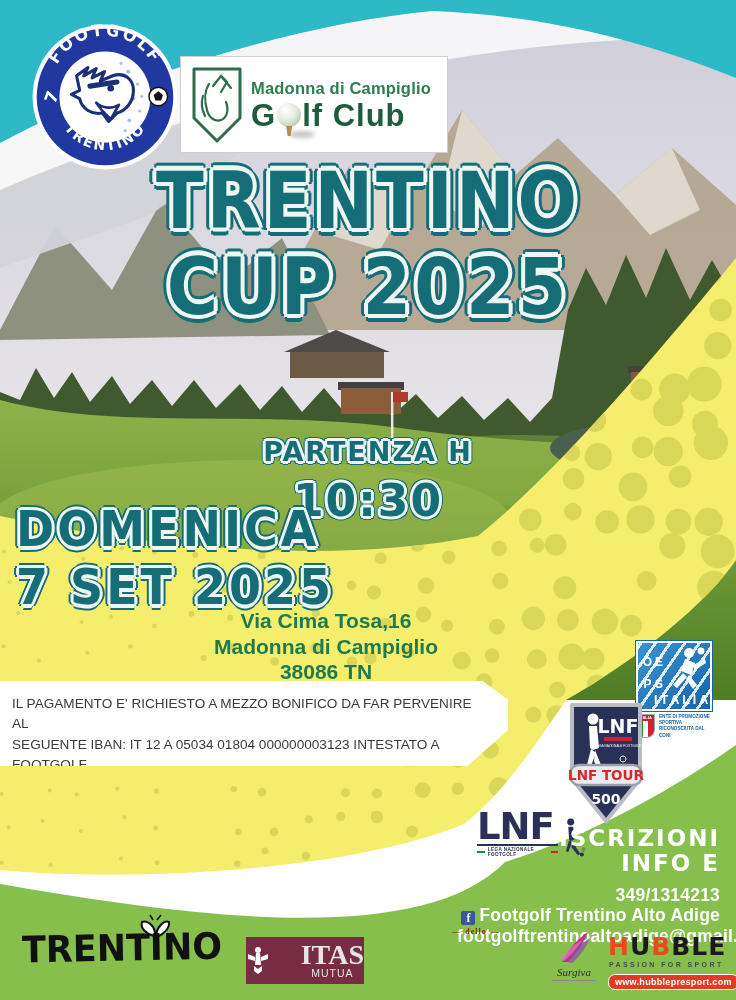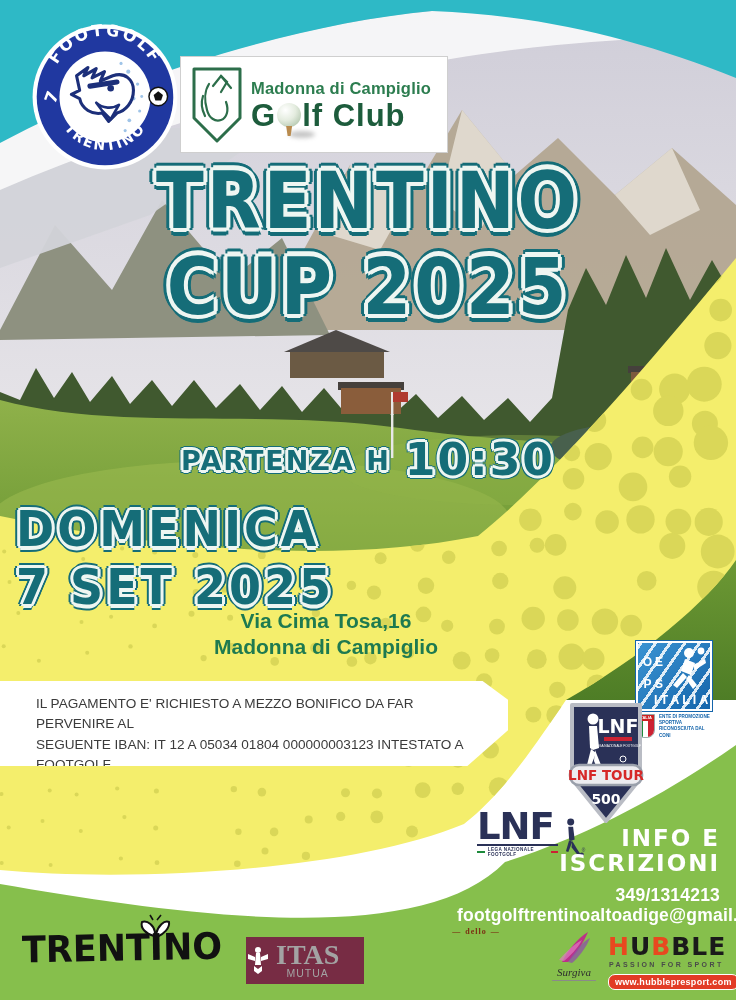--- a/index.html
+++ b/index.html
@@ -25,32 +25,32 @@
   .vsml{font-size:27px;letter-spacing:2px;
      text-shadow:-2px -2px 0 #eef6f2,2px -2px 0 #eef6f2,-2px 2px 0 #eef6f2,2px 2px 0 #eef6f2,
                  -3px 0 0 #eef6f2,3px 0 0 #eef6f2,0 -3px 0 #eef6f2,0 3px 0 #eef6f2,
                  -4px 0 0 #156d78,4px 0 0 #156d78,0 -4px 0 #156d78,0 4px 0 #156d78,
                  -3px -3px 0 #156d78,3px 3px 0 #156d78,-3px 3px 0 #156d78,3px -3px 0 #156d78;}
   .vtime{font-size:44px;}
 
   .title-wrap{left:0;top:166px;width:736px;text-align:center;}
   .title-wrap .line2{margin-top:16px;}
 
-  .start-line{left:0;top:438px;width:736px;display:flex;justify-content:center;align-items:center;gap:14px;}
+  .start-line{left:0;top:438px;width:736px;display:flex;justify-content:center;align-items:center;gap:14px;flex-direction:column;}
 
   .date-wrap{left:0;top:506px;width:736px;text-align:left;margin-left:16px;}
   .date-wrap .line2{margin-top:12px;}
 
   .venue{left:0;top:608px;width:652px;text-align:center;color:#1e7a50;
          font-weight:bold;font-size:21px;line-height:1.22;}
 
   
   .paybox{left:0;top:681px;width:508px;height:85px;background:#fff;
           clip-path:polygon(0 0,95% 0,100% 22%,100% 58%,92% 100%,0 100%);
-          color:#3b3b3b;font-size:13.6px;line-height:1.5;padding:13px 20px 0 36px;box-sizing:border-box;}
+          color:#3b3b3b;font-size:13.6px;line-height:1.5;padding:13px 20px 0 12px;box-sizing:border-box;}
   .paybox .iban{}
 
   
   .gc-box{left:180px;top:56px;width:268px;height:97px;background:#fff;border:1px solid #cfcfcf;
           display:flex;align-items:center;padding:4px 8px 4px 10px;box-sizing:border-box;gap:8px;}
   .gc-text{flex:1;}
   .gc-l1{color:#2c7d4f;font-size:16.5px;font-weight:bold;letter-spacing:.2px;}
   .gc-l2{color:#1d5c3c;font-size:31px;font-weight:bold;letter-spacing:1px;display:flex;align-items:center;line-height:1;margin-top:2px;}
   .gball{width:24px;height:24px;border-radius:50%;margin:0 1px;position:relative;
          background:radial-gradient(circle at 35% 30%,#ffffff 0%,#e4ecdf 45%,#9fb89b 100%);}
@@ -91,22 +91,22 @@
   .info .t{font-family:"DejaVu Sans",sans-serif;font-weight:bold;font-size:23px;letter-spacing:2px;line-height:1.1;}
   .info .contact{margin-top:8px;font-size:17.5px;font-weight:bold;line-height:1.18;letter-spacing:.2px;margin-left:7px;}
   .fb{display:inline-block;width:14px;height:14px;background:#3b5998;color:#fff;border-radius:2px;
       font-size:12px;line-height:14px;text-align:center;font-family:"Liberation Serif",serif;font-weight:bold;
       vertical-align:-1px;margin-right:4px;}
 
   
   .sp-trentino{left:22px;top:928px;color:#111;}
   .sp-trentino .word{font-family:"DejaVu Sans",sans-serif;font-weight:bold;font-size:35px;letter-spacing:0;
       transform:scaleY(1.05) rotate(-1deg);}
-  .sp-itas{left:246px;top:937px;width:118px;height:47px;background:#772c44;color:#a3a3a3;
-      display:flex;align-items:center;justify-content:flex-start;gap:6px;}
+  .sp-itas{left:246px;top:937px;width:118px;height:47px;background:#772c44;color:#e5e5e5;
+      display:flex;align-items:center;justify-content:space-between;gap:6px;}
   .itas-name{font-family:"Liberation Serif",serif;font-weight:bold;font-size:28px;line-height:.9;}
   .itas-sub{font-size:10.5px;letter-spacing:1px;text-align:center;}
   .sp-speck{left:406px;top:928px;width:140px;text-align:center;color:#7b2e12;font-family:"Liberation Serif",serif;line-height:.9;}
   .speck-top{font-size:23px;font-weight:bold;}
   .speck-il{font-size:13px;vertical-align:8px;font-weight:bold;margin-right:2px;}
   .speck-mid{font-size:8px;font-weight:bold;letter-spacing:1px;}
   .speck-mid:before,.speck-mid:after{content:"—";margin:0 4px;}
   .speck-name{font-size:31px;font-weight:bold;}
   .sp-surgiva{left:546px;top:928px;width:56px;text-align:center;}
   .surgiva-name{font-family:"Liberation Serif",serif;font-style:italic;font-size:11px;color:#2e2e2e;}
@@ -548,20 +548,21 @@
   </div>
 
   <div class="abs date-wrap">
     <div class="v vmed">DOMENICA</div>
     <div class="v vmed line2">7 SET 2025</div>
   </div>
 
   <div class="abs venue">
     <div>Via Cima Tosa,16</div>
     <div>Madonna di Campiglio</div>
+    <div>38086 TN</div>
   </div>
 
   <div class="abs paybox">
     <div>IL PAGAMENTO E' RICHIESTO A MEZZO BONIFICO DA FAR PERVENIRE AL</div>
     <div><span>SEGUENTE IBAN: </span><span class="iban">IT 12 A 05034 01804 000000003123</span><span> INTESTATO A FOOTGOLF</span></div>
     <div>TRENTINO ALTO ADIGE ENTRO E NON OLTRE IL 3 SETTEMBRE</div>
   </div>
 
   <div class="abs opes">
     <div class="opes-sq">
@@ -629,24 +630,25 @@
           <path d="M14,29 L10,43 L13,44 L18,31 Z"></path>
           <path d="M18,30 L24,40 L28,46 L25,48 L17,38 Z"></path>
           <circle cx="30" cy="47" r="2.6"></circle>
           <text x="30" y="44" font-size="6" fill="#2a3157">®</text>
         </g>
       </svg>
     </div>
   </div>
 
   <div class="abs info">
+    <div class="t">ISCRIZIONI</div>
     <div class="t">INFO E</div>
-    <div class="t">ISCRIZIONI</div>
     <div class="contact">
       <div>349/1314213</div>
+      <div><span class="fb">f</span><span>Footgolf Trentino Alto Adige</span></div>
       <div>footgolftrentinoaltoadige@gmail.com</div>
     </div>
   </div>
 
   <div class="abs sp-trentino">
     <svg width="34" height="26" viewBox="0 0 34 26" style="position:absolute;left:116px;top:-14px">
       <g fill="#fff" stroke="#111" stroke-width="2" stroke-linejoin="round">
         <path d="M16,22 C8,20 2,14 4,8 C10,6 16,12 17,18 Z"></path>
         <path d="M18,20 C20,12 26,6 31,8 C32,14 26,20 19,23 Z"></path>
       </g>

